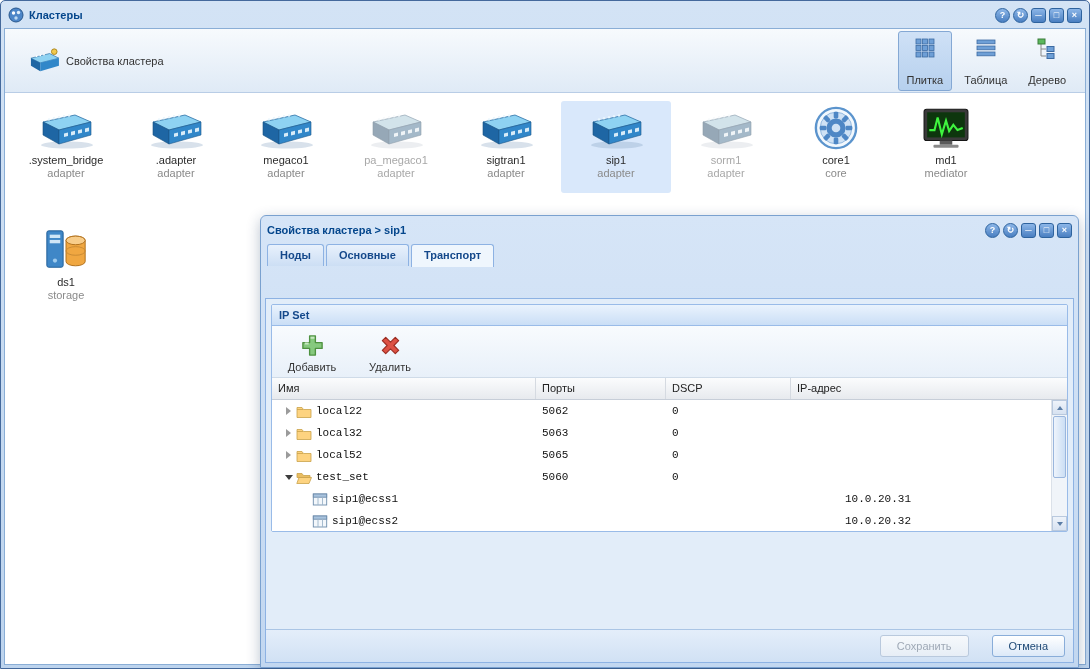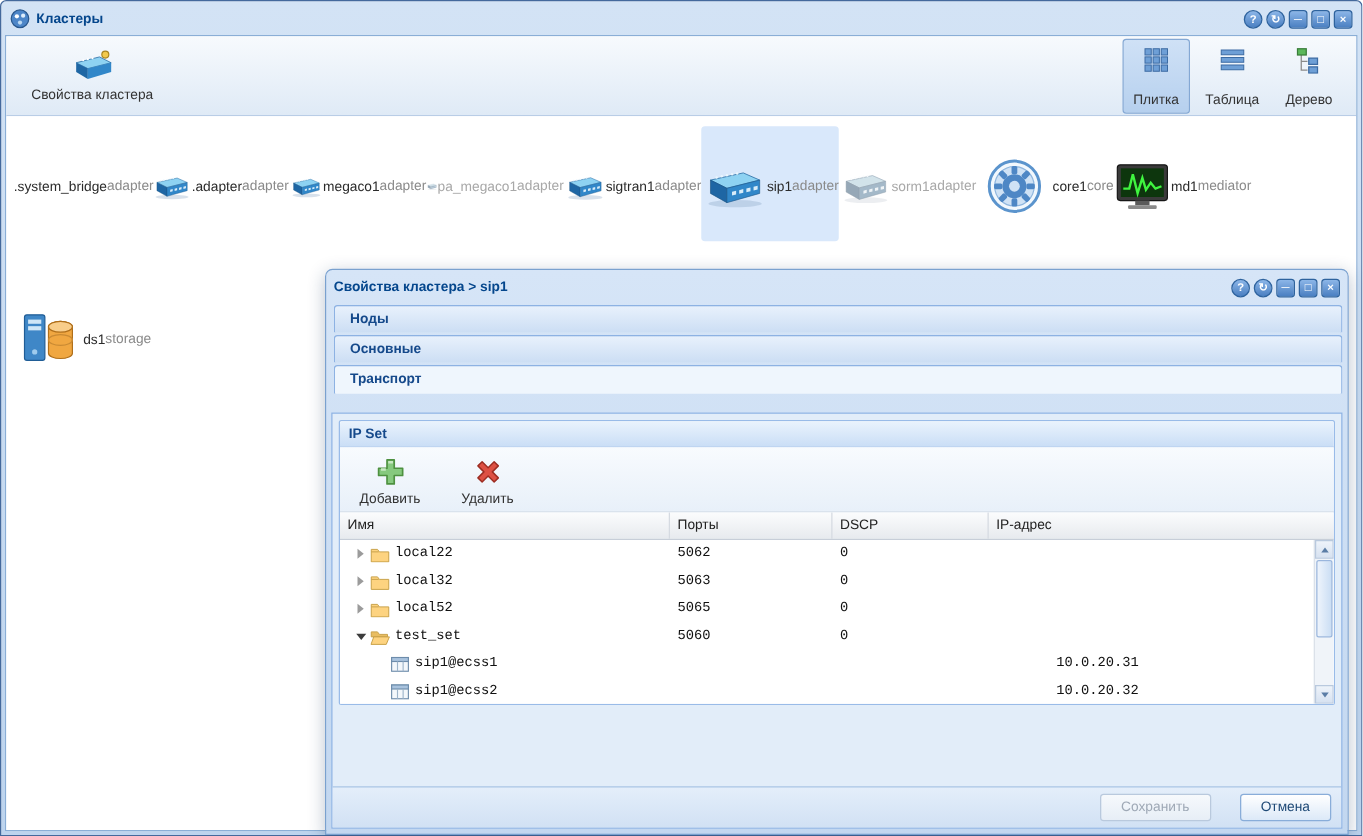--- a/index.html
+++ b/index.html
@@ -12,42 +12,42 @@
   .titlebar{height:24px;display:flex;align-items:center;gap:5px;padding:0 4px 2px;}
   .titlebar .title{font-weight:bold;color:#04468c;}
   .app-icon{width:16px;height:16px;}
   .controls{margin-left:auto;display:flex;gap:3px;align-items:center;}
   .wctrl{width:15px;height:15px;display:flex;align-items:center;justify-content:center;font-size:9px;font-weight:bold;color:#fff;background:linear-gradient(#8cb6e8,#4a7fc1);border:1px solid #2e639e;cursor:pointer;line-height:1;}
   .wctrl.round{border-radius:50%;}
   .wctrl.square{border-radius:3px;}
 
   .winbody{flex:1;display:flex;flex-direction:column;border:1px solid #8aaed6;background:#fff;overflow:hidden;}
   .toolbar{height:64px;background:linear-gradient(#f7fafd,#dfeaf6);border-bottom:1px solid #b9cde6;display:flex;align-items:center;padding:0 10px;}
-  .bigbtn{display:flex;flex-direction:column;align-items:center;gap:3px;padding:4px 10px;border-radius:3px;color:#333;cursor:pointer;}
+  .bigbtn{display:flex;align-items:center;gap:3px;padding:4px 10px;border-radius:3px;color:#333;cursor:pointer;}
   .bigbtn svg{width:38px;height:28px;}
   .views{margin-left:auto;display:flex;gap:3px;}
   .viewbtn{display:flex;flex-direction:column;align-items:center;gap:15px;padding:5px 8px 4px;border:1px solid transparent;border-radius:3px;color:#333;cursor:pointer;min-width:52px;}
   .viewbtn.active{background:linear-gradient(#cfe1f6,#b6d0ee);border-color:#84a8d4;}
   .vicon{width:22px;height:22px;}
 
   .content{flex:1;background:#fff;padding:8px 0 0 6px;}
   .tiles{display:flex;flex-wrap:wrap;width:1005px;}
-  .tile{width:110px;height:92px;display:flex;flex-direction:row;align-items:center;margin-bottom:30px;border-radius:3px;padding-top:4px;cursor:pointer;text-align:center;}
+  .tile{width:110px;height:92px;display:flex;flex-direction:column;align-items:center;margin-bottom:30px;border-radius:3px;padding-top:4px;cursor:pointer;text-align:center;}
   .ticon{width:64px;height:46px;}
   .tile-name{margin-top:3px;color:#2b2b2b;line-height:13px;}
   .tile-type{color:#8a8a8a;line-height:13px;}
   .tile.selected{background:#d9e8fb;}
   .tile.disabled .tile-name,.tile.disabled .tile-type{color:#a8a8a8;}
   .tile.disabled .ticon{filter:grayscale(55%) opacity(0.55);}
 
   
   .dialog{position:absolute;left:260px;top:215px;width:819px;height:453px;background:linear-gradient(#d6e5f7,#c2d7f0);border:1px solid #7aa1cf;border-radius:6px 6px 0 0;padding:4px;display:flex;flex-direction:column;box-shadow:0 4px 14px rgba(25,55,95,.3);z-index:5;}
   .dtitlebar{height:20px;display:flex;align-items:center;padding:0 2px;}
   .dtitlebar .title{font-weight:bold;color:#04468c;}
-  .tabs{display:flex;gap:2px;margin:4px 0 0 2px;position:relative;z-index:2;flex-direction:column;}
+  .tabs{display:flex;gap:2px;margin:4px 0 16px 2px;position:relative;z-index:2;}
   .tab{padding:0 12px;height:22px;line-height:21px;border:1px solid #8db2e3;border-bottom:none;border-radius:3px 3px 0 0;background:linear-gradient(#e8f1fc,#ccdef4);color:#15498b;font-weight:bold;cursor:pointer;}
   .tab.active{background:#eff6fd;height:23px;margin-bottom:-1px;}
   .dbody{flex:1;border:1px solid #8db2e3;background:#e2edf9;display:flex;flex-direction:column;padding:5px 5px 0;overflow:hidden;margin-top:16px;}
 
   .panel{border:1px solid #99bbe8;background:#fff;border-radius:2px;}
   .phead{height:21px;line-height:21px;padding:0 7px;font-weight:bold;color:#15498b;background:linear-gradient(#eaf3fd,#cadef6);border-bottom:1px solid #99bbe8;border-radius:2px 2px 0 0;}
   .ptoolbar{display:flex;gap:26px;padding:7px 14px 4px;background:linear-gradient(#f8fbfe,#e8f0f9);border-bottom:1px solid #cfdbe8;}
   .toolbtn{display:flex;flex-direction:column;align-items:center;gap:3px;color:#333;cursor:pointer;min-width:52px;}
   .toolbtn svg{width:25px;height:25px;}
 

